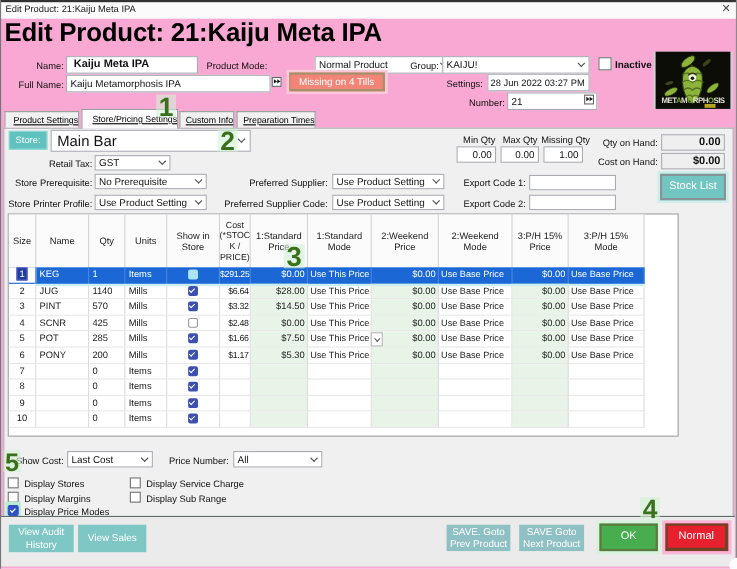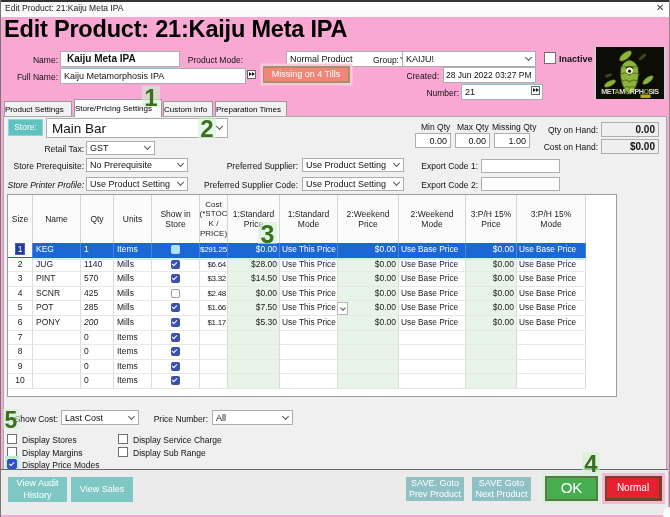--- a/index.html
+++ b/index.html
@@ -38,21 +38,21 @@
 .cb { position:absolute; left:50%; top:2px; width:9px; height:9px; margin-left:-5px; border-radius:2px; }
 .cb-on { background:#3c50ae; }
 .cb-on:after { content:""; position:absolute; left:1.5px; top:2px; width:4px; height:2px; border-left:1.3px solid #fff; border-bottom:1.3px solid #fff; transform:rotate(-45deg); }
 .cb-off { background:#fff; border:1px solid #999; }
 .cb-sel { background:#aee3f5; }
 .ffbtn { position:absolute; background:#fff; border:1px solid #666; width:9px; height:9px; }
 .ffbtn:before,.ffbtn:after { content:""; position:absolute; top:1px; width:0; height:0; border-top:2.5px solid transparent; border-bottom:2.5px solid transparent; border-left:3px solid #1a1a22; }
 .ffbtn:before { left:0.5px; } .ffbtn:after { left:3.5px; }
 .footer { position:absolute; left:0; top:470px; width:668px; height:45px; background:#ebebeb; }
 .fbtn { font-size:9px; line-height:1.25; display:flex; align-items:center; justify-content:center; }
-.tab { position:absolute; top:101px; height:15px; background:#f1f1f1; border:1px solid #9a9a9a; border-bottom:none; font-size:8px; text-align:left; line-height:15px; white-space:nowrap; }
+.tab { position:absolute; top:101px; height:15px; background:#f1f1f1; border:1px solid #9a9a9a; border-bottom:none; font-size:8px; text-align:right; line-height:15px; white-space:nowrap;text-decoration:underline; }
 </style>
 </head>
 <body>
 <div class="win">
 
   <div class="edge-t"></div>
     <div class="edge-l"></div>
     <div class="edge-r"></div>
   <div class="titlebar"></div>
   <div class="titletxt">Edit Product: 21:Kaiju Meta IPA</div>
@@ -65,21 +65,21 @@
   <div class="cmb" style="left:246px; top:51px; width:125px; height:16px; line-height:12px;margin-left:40px;">Normal Product<i class="chev"></i></div>
   <div class="lbl" style="right:271px; top:55px;">Group:</div>
   <div class="cmb" style="left:402px; top:51px; width:134px; height:16px; line-height:12px;">KAIJU!<i class="chev"></i></div>
   <div class="chk" style="left:544px; top:52px;"></div>
   <div class="lbl" style="left:559px; top:54px; text-align:left; font-weight:bold; font-size:9px;">Inactive</div>
 
   <div class="lbl" style="right:612px; top:72px;">Full Name:</div>
   <div class="inp" style="left:60px; top:68px; width:186px; height:16px; line-height:12px;">Kaiju Metamorphosis IPA</div>
   <div class="ffbtn" style="left:247px; top:70px;"></div>
   <div class="btn-salmon fbtn abs" style="left:263px; top:66px; width:87px; height:17px; border:2px solid #a5916a; border-left-width:1px; box-shadow:0 0 0 2.5px #fbc9da;">Missing on 4 Tills</div>
-  <div class="lbl" style="right:231px; top:71px;">Created:</div>
+  <div class="lbl" style="right:231px; top:71px;">Settings:</div>
   <div class="inp" style="left:443px; top:67px; width:93px; height:16px; font-size:8.5px; line-height:12px; padding-left:2px;">28 Jun 2022 03:27 PM</div>
 
   <div class="lbl" style="right:211px; top:88px;">Number:</div>
   <div class="inp" style="left:461px; top:84px; width:82px; height:16px; line-height:12px;">21</div>
   <div class="ffbtn" style="left:531px; top:85.5px;"></div>
 
   <div class="abs" style="left:594px; top:47px; width:72px; height:52px; background:#cfcfcf; padding-left:2px;">
       <div class="abs" style="left:2px; top:0; width:68px; height:52px; background:#0d0d08;"></div>
     <svg width="68" height="52" viewBox="0 0 67 52" style="position:absolute; left:2px; top:0;">
       <ellipse cx="29" cy="9" rx="7.5" ry="3.4" fill="#8cb43a" stroke="#2c3512" stroke-width="0.8" transform="rotate(-38 29 9)"></ellipse>
@@ -107,21 +107,21 @@
   <div class="tab" style="left:163px; width:50px;">Custom Info</div>
   <div class="tab" style="left:215px; width:72px;">Preparation Times</div>
 
   <div class="teal fbtn" style="left:8px; top:119px; width:35px; height:17px; font-size:8.5px; background:#5fc2bf; border:1px solid #8fd7d4;">Store:</div>
   <div class="cmb" style="left:46px; top:118px; width:182px; height:20px; font-size:13.5px; padding:2px 5px;">Main Bar<i class="chev" style="right:5px;"></i></div>
   <div class="lbl" style="right:586px; top:144px;">Retail Tax:</div>
   <div class="cmb" style="left:86px; top:141px; width:69px; height:14px; font-size:9px; padding:0 3px; line-height:12px;">GST<i class="chev"></i></div>
 
   <div class="lbl" style="right:586px; top:161px;">Store Prerequisite:</div>
   <div class="cmb" style="left:86px; top:158px; width:102px; height:14px; font-size:9px; padding:0 3px; line-height:12px;">No Prerequisite<i class="chev"></i></div>
-  <div class="lbl" style="right:586px; top:180px;font-style:italic;">Store Printer Profile:</div>
+  <div class="lbl" style="right:586px; top:180px;">Store Printer Profile:</div>
   <div class="cmb" style="left:86px; top:177px; width:102px; height:14px; font-size:9px; padding:0 3px; line-height:12px;">Use Product Setting<i class="chev"></i></div>
 
   <div class="lbl" style="right:372px; top:161px;">Preferred Supplier:</div>
   <div class="cmb" style="left:302px; top:158px; width:102px; height:14px; font-size:9px; padding:0 3px; line-height:12px;">Use Product Setting<i class="chev"></i></div>
   <div class="lbl" style="right:372px; top:180px;">Preferred Supplier Code:</div>
   <div class="cmb" style="left:302px; top:177px; width:102px; height:14px; font-size:9px; padding:0 3px; line-height:12px;">Use Product Setting<i class="chev"></i></div>
 
   <div class="lbl" style="right:192px; top:161px;">Export Code 1:</div>
   <div class="inp" style="left:481px; top:159px; width:79px; height:14px;"></div>
   <div class="lbl" style="right:192px; top:180px;">Export Code 2:</div>
@@ -131,20 +131,21 @@
   <div class="lbl" style="left:457px; top:122px; text-align:left;">Max Qty</div>
   <div class="lbl" style="left:492px; top:122px; text-align:left;">Missing Qty</div>
   <div class="inp" style="left:415px; top:133px; width:36px; height:15px; text-align:right; line-height:12px;">0.00</div>
   <div class="inp" style="left:455px; top:133px; width:35px; height:15px; text-align:right; line-height:12px;">0.00</div>
   <div class="inp" style="left:494px; top:133px; width:36px; height:15px; text-align:right; line-height:12px;">1.00</div>
 
   <div class="lbl" style="right:72px; top:125px;">Qty on Hand:</div>
   <div class="inp" style="left:601px; top:122px; width:58px; height:15px; background:#efefef; text-align:right; font-weight:bold; font-size:10px; line-height:12px;">0.00</div>
   <div class="lbl" style="right:72px; top:142px;">Cost on Hand:</div>
   <div class="inp" style="left:601px; top:139px; width:58px; height:15px; background:#efefef; text-align:right; font-weight:bold; font-size:10px; line-height:12px;">$0.00</div>
+  <div class="teal fbtn" style="left:600px; top:158px; width:60px; height:24px; font-size:10px; background:#72c6c1; border:2px solid #879394; box-shadow:0 0 0 2.5px #cfeee9;">Stock List</div>
 
   <div class="tbl" id="tbl">
       <div class="thead">
         <div class="th" style="left:0px; width:25px; ">Size</div>
         <div class="th" style="left:25px; width:48px; ">Name</div>
         <div class="th" style="left:106px; width:38px; ">Units</div>
         <div class="th" style="left:73px; width:33px; ">Qty</div>
         <div class="th" style="left:144px; width:48px; ">Show in<br>Store</div>
         <div class="th" style="left:192px; width:28px; font-size:8px;">Cost<br>(*STOC<br>K /<br>PRICE)</div>
         <div class="th" style="left:220px; width:52px; ">1:Standard<br>Price</div>
@@ -234,21 +235,21 @@
           <i style="position:absolute;left:2.5px;top:3.5px;width:4px;height:4px;border-right:1.2px solid #555;border-bottom:1.2px solid #555;transform:rotate(45deg);"></i>
         </span>
         <div class="td num green" style="left:330px; width:61px; ">$0.00</div>
         <div class="td" style="left:391px; width:67px; padding-left:2px;font-size:8.3px;">Use Base Price</div>
         <div class="td num green" style="left:458px; width:51px; ">$0.00</div>
         <div class="td" style="left:509px; width:69px; padding-left:2px;font-size:8.3px;">Use Base Price</div>
       </div>
       <div class="trow " style="top:120.99999999999999px;">
         <div class="td ctr" style="left:0px; width:25px; ">6</div>
         <div class="td" style="left:25px; width:48px; padding-left:3px;">PONY</div>
-        <div class="td" style="left:73px; width:33px; padding-left:3px;font-style:italic;">200</div>
+        <div class="td" style="left:73px; width:33px; padding-left:3px;">200</div>
         <div class="td" style="left:106px; width:38px; padding-left:3px;">Mills</div>
         <div class="td" style="left:144px; width:48px; ">
           <span class="cb cb-on"></span>
         </div>
         <div class="td num" style="left:192px; width:28px; font-size:8px;padding-right:1px;letter-spacing:-0.3px;">$1.17</div>
         <div class="td num green" style="left:220px; width:52px; ">$5.30</div>
         <div class="td" style="left:272px; width:58px; padding-left:2px;font-size:8.3px;">Use This Price</div>
         <div class="td num green" style="left:330px; width:61px; ">$0.00</div>
         <div class="td" style="left:391px; width:67px; padding-left:2px;font-size:8.3px;">Use Base Price</div>
         <div class="td num green" style="left:458px; width:51px; ">$0.00</div>
@@ -338,21 +339,21 @@
   <div class="lbl" style="left:133px; top:435px; text-align:left;">Display Service Charge</div>
   <div class="chk" style="left:118px; top:447px; width:10px; height:10px;"></div>
   <div class="lbl" style="left:133px; top:448px; text-align:left;">Display Sub Range</div>
 
   <div class="abs" style="left:0; top:469px; width:668px; height:1.5px; background:#5f6a6a;"></div>
   <div class="footer"></div>
   <div class="teal fbtn" style="left:8px; top:477px; width:59px; height:25px;">View Audit<br>History</div>
   <div class="teal fbtn" style="left:71px; top:477px; width:62px; height:25px;">View Sales</div>
   <div class="teal fbtn" style="left:406px; top:477px; width:58px; height:24px; background:#8fc0c4;">SAVE. Goto<br>Prev Product</div>
   <div class="teal fbtn" style="left:472px; top:477px; width:59px; height:24px; background:#8fc0c4;">SAVE Goto<br>Next Product</div>
-  <div class="fbtn abs" style="left:545px; top:476px; width:53px; height:25px; background:#47ad4e; color:#fff; font-size:15px; border:2px solid #5c7a40; box-shadow:0 0 0 3px #d8f2df;">OK</div>
+  <div class="fbtn abs" style="left:545px; top:476px; width:53px; height:25px; background:#47ad4e; color:#fff; font-size:10px; border:2px solid #5c7a40; box-shadow:0 0 0 3px #d8f2df;">OK</div>
   <div class="fbtn abs" style="left:605px; top:476px; width:57px; height:25px; background:#e6202f; color:#fff; font-size:10px; border:3px solid #6e4326; border-left-width:2px; border-top-width:2px; box-shadow:0 0 0 3px #fbb5d6;">Normal</div>
 
   <div class="abs" style="left:663px; top:507px; width:14px; height:14px; background:#fcfcfc; border-radius:7px; z-index:60;"></div>
 
   <div class="digit" style="left:142px; top:86px; width:18px; height:21px; font-size:24px;">1</div>
   <div class="digit" style="left:198px; top:117px; width:18px; height:21px; font-size:24px;">2</div>
   <div class="digit" style="left:258px; top:222px; width:19px; height:22px; font-size:25px;">3</div>
   <div class="digit" style="left:582px; top:452px; width:18px; height:23px; font-size:24px; z-index:60;">4</div>
   <div class="digit" style="left:3px; top:409px; width:16px; height:20px; font-size:23px;">5</div>
 </div>

